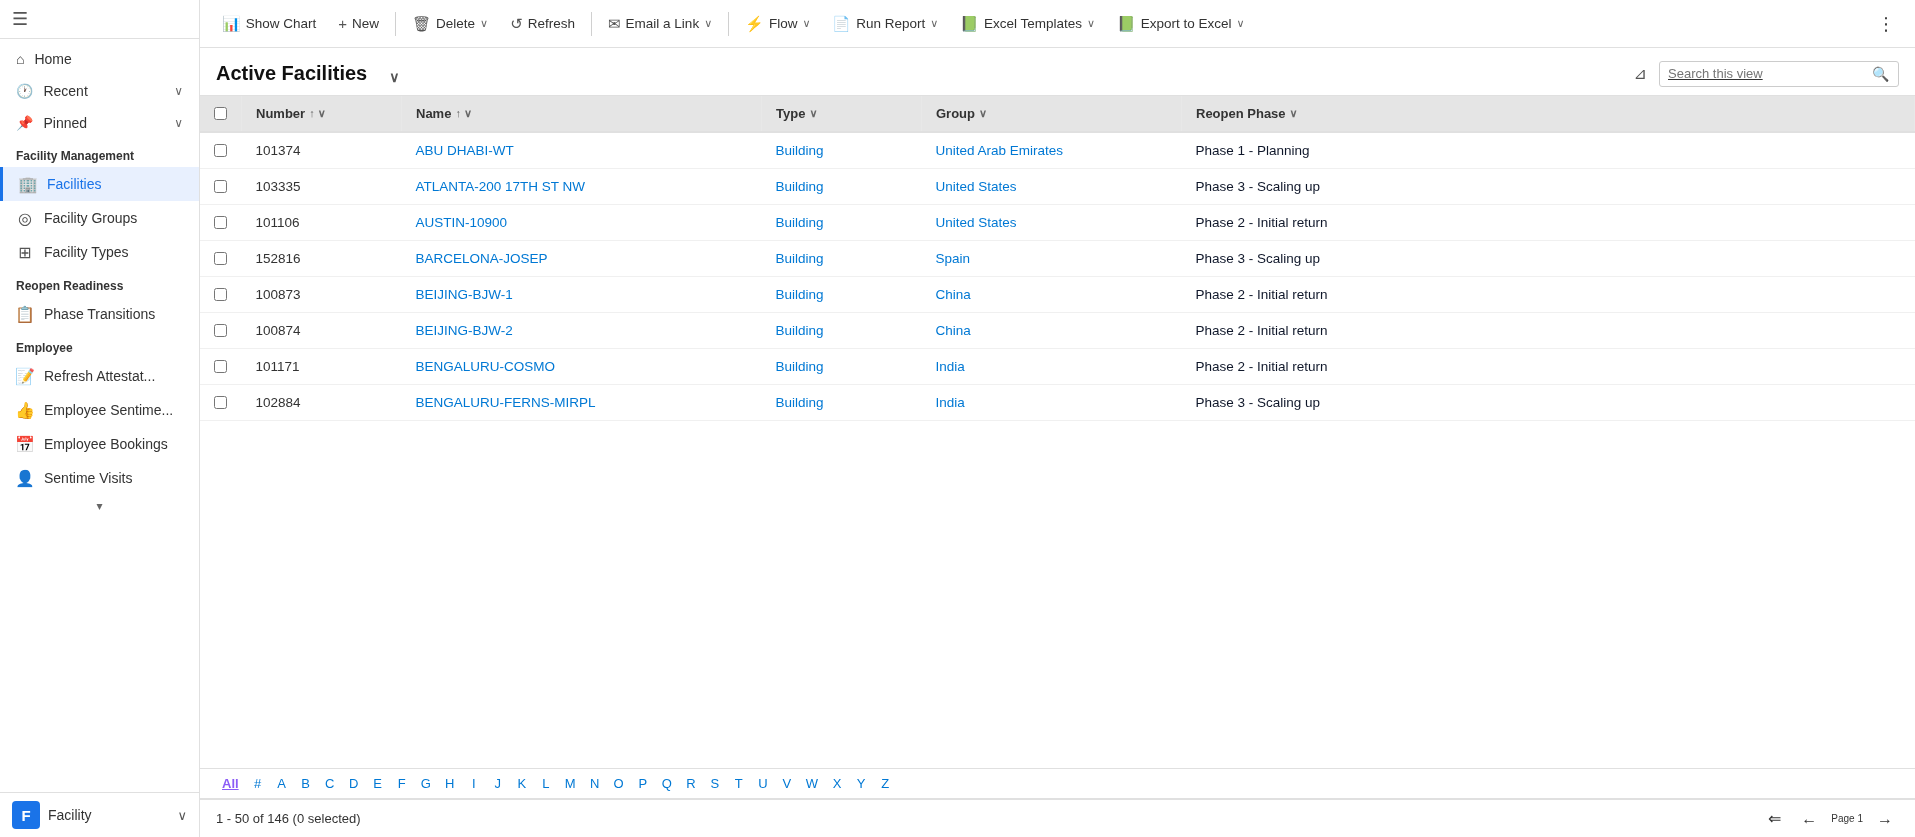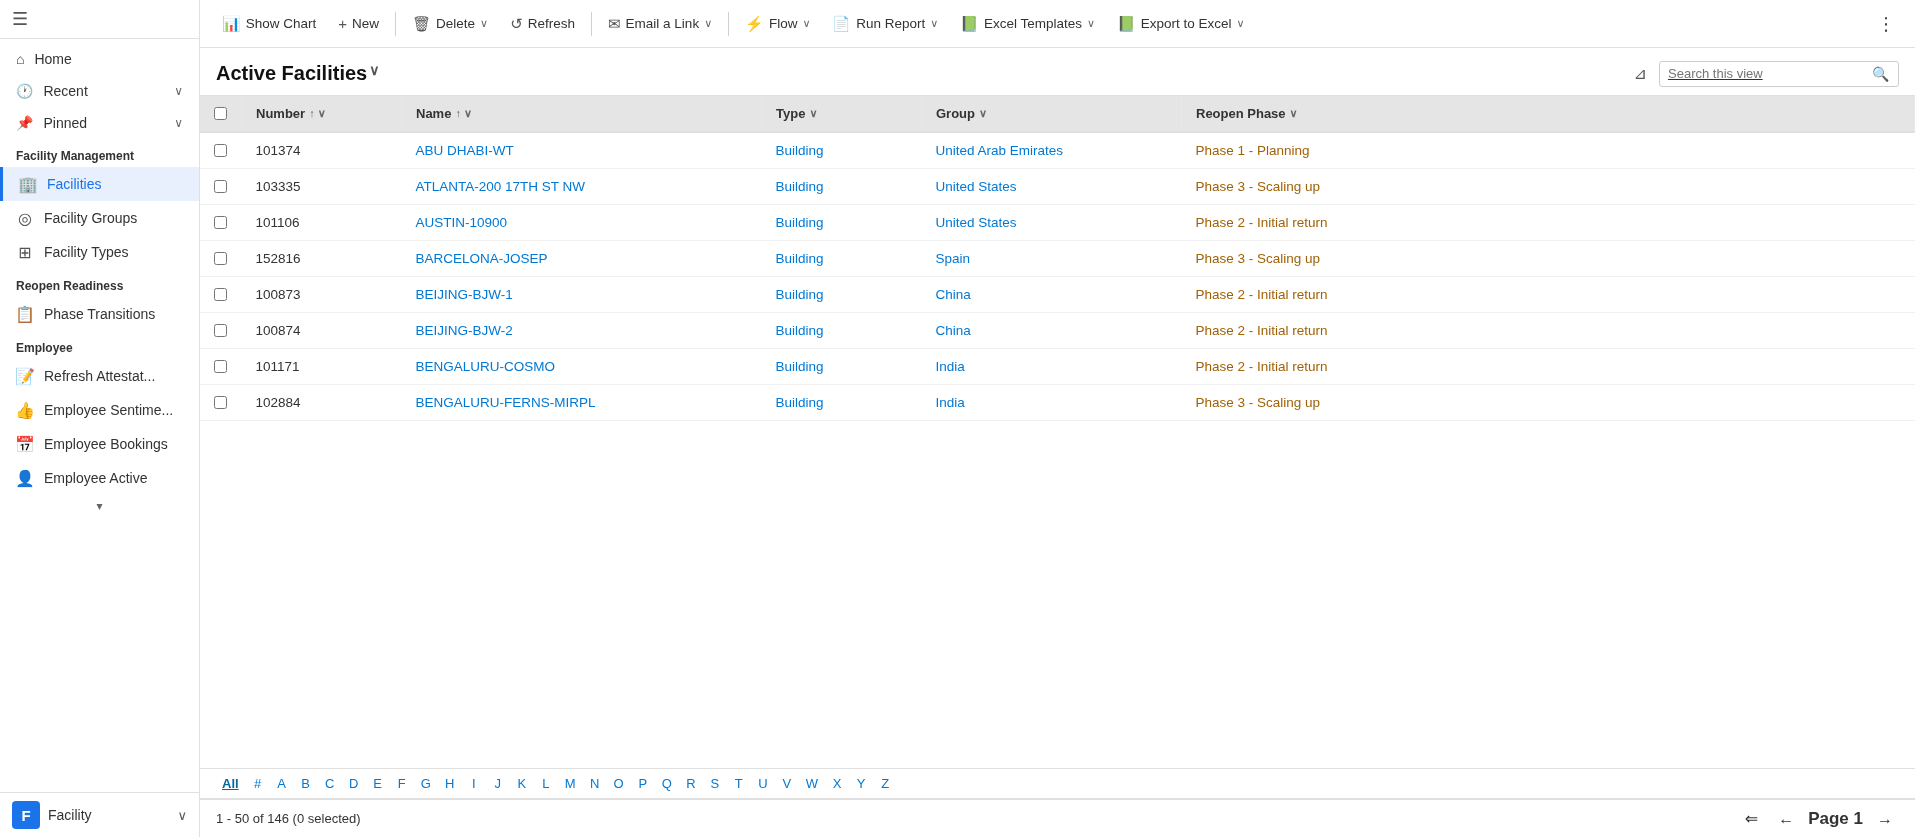--- a/index.html
+++ b/index.html
@@ -27,21 +27,21 @@
     
     .toolbar { display: flex; align-items: center; gap: 2px; padding: 6px 12px; border-bottom: 1px solid #e0e0e0; background: #fff; height: 48px; flex-shrink: 0; }
     .toolbar-btn { display: flex; align-items: center; gap: 5px; padding: 5px 10px; border: none; background: transparent; cursor: pointer; color: #333; font-size: 13.5px; border-radius: 3px; white-space: nowrap; }
     .toolbar-btn .btn-icon { font-size: 15px; color: #555; }
     .toolbar-divider { width: 1px; height: 24px; background: #d0d0d0; margin: 0 4px; }
     .toolbar-dropdown-arrow { font-size: 11px; color: #666; }
     .toolbar-more { margin-left: auto; font-size: 18px; cursor: pointer; padding: 4px 8px; }
 
     
     .view-header { display: flex; align-items: center; padding: 12px 16px 8px; gap: 12px; border-bottom: 1px solid #e0e0e0; flex-shrink: 0; }
-    .view-title { font-size: 20px; font-weight: 600; color: #111; display: flex; align-items: flex-start; gap: 2px; }
+    .view-title { font-size: 20px; font-weight: 600; color: #111; display: flex; align-items: flex-end; gap: 22px; }
     .view-title-chevron { font-size: 14px; color: #555; }
     .view-header-right { margin-left: auto; display: flex; align-items: center; gap: 8px; }
     .filter-icon { font-size: 16px; color: #555; cursor: pointer; padding: 4px; }
     .search-box { display: flex; align-items: center; border: 1px solid #ccc; border-radius: 3px; padding: 4px 8px; gap: 6px; width: 240px; }
     .search-box input { border: none; outline: none; font-size: 13px; color: #333; width: 100%; text-decoration: underline; }
     .search-icon { font-size: 14px; color: #555; }
 
     
     .table-container { flex: 1; overflow-y: auto; overflow-x: hidden; }
     table { width: 100%; border-collapse: collapse; }
@@ -54,33 +54,33 @@
     .th-name { width: 360px; }
     .th-type { width: 160px; }
     .th-group { width: 260px; }
     .th-reopen { width: auto; }
     tbody tr { border-bottom: 1px solid #f0f0f0; }
     td { padding: 10px 14px; font-size: 13.5px; color: #333; vertical-align: middle; }
     td.number-col { color: #333; }
     td.link-col { color: #0078d4; cursor: pointer; }
     td.type-col { color: #0078d4; }
     td.group-col { color: #0078d4; }
-    td.phase-col { color: #a16207; }
+    td.phase-col { color: #0f172a; }
     .row-checkbox { display: flex; align-items: center; justify-content: center; }
 
     
     .alpha-bar { display: flex; align-items: center; padding: 4px 16px; border-top: 1px solid #e0e0e0; border-bottom: 1px solid #e0e0e0; gap: 2px; flex-shrink: 0; background: #fff; overflow-x: auto; }
     .alpha-btn { padding: 3px 6px; font-size: 13px; cursor: pointer; color: #0078d4; border-radius: 3px; min-width: 22px; text-align: center; }
-    .alpha-btn.active { font-weight: 700; color: #0369a1; text-decoration: underline; }
+    .alpha-btn.active { font-weight: 700; color: #8b5cf6; text-decoration: underline; }
 
     
     .footer { display: flex; align-items: center; justify-content: space-between; padding: 6px 16px; border-top: 1px solid #e0e0e0; font-size: 13px; color: #333; flex-shrink: 0; background: #fff; }
     .pagination { display: flex; align-items: center; gap: 8px; }
     .page-btn { padding: 3px 6px; cursor: pointer; color: #333; font-size: 16px; border: none; background: transparent; }
-    .page-label { font-size: 17px; font-weight: bold; }
+    .page-label { font-size: 10px; }
 
     
     .table-container::-webkit-scrollbar { width: 8px; }
     .table-container::-webkit-scrollbar-track { background: #f1f1f1; }
     .table-container::-webkit-scrollbar-thumb { background: #c1c1c1; border-radius: 4px; }
   </style>
 </head>
 <body>
 
 <div class="sidebar">
@@ -132,21 +132,21 @@
         <div class="nav-item">
           <span class="nav-icon">👍</span>
       <span>Employee Sentime...</span>
         </div>
         <div class="nav-item">
           <span class="nav-icon">📅</span>
       <span>Employee Bookings</span>
         </div>
         <div class="nav-item">
           <span class="nav-icon">👤</span>
-      <span>Employee Active</span>
+      <span>Sentime Visits</span>
         </div>
       </div>
     <div class="sidebar-scroll-btn">▾</div>
   </div>
   <div class="sidebar-bottom">
     <div class="facility-badge">F</div>
     <span>Facility</span>
     <span style="margin-left:auto; font-size:13px; cursor:pointer; color:#555;">∨</span>
   </div>
 </div>

